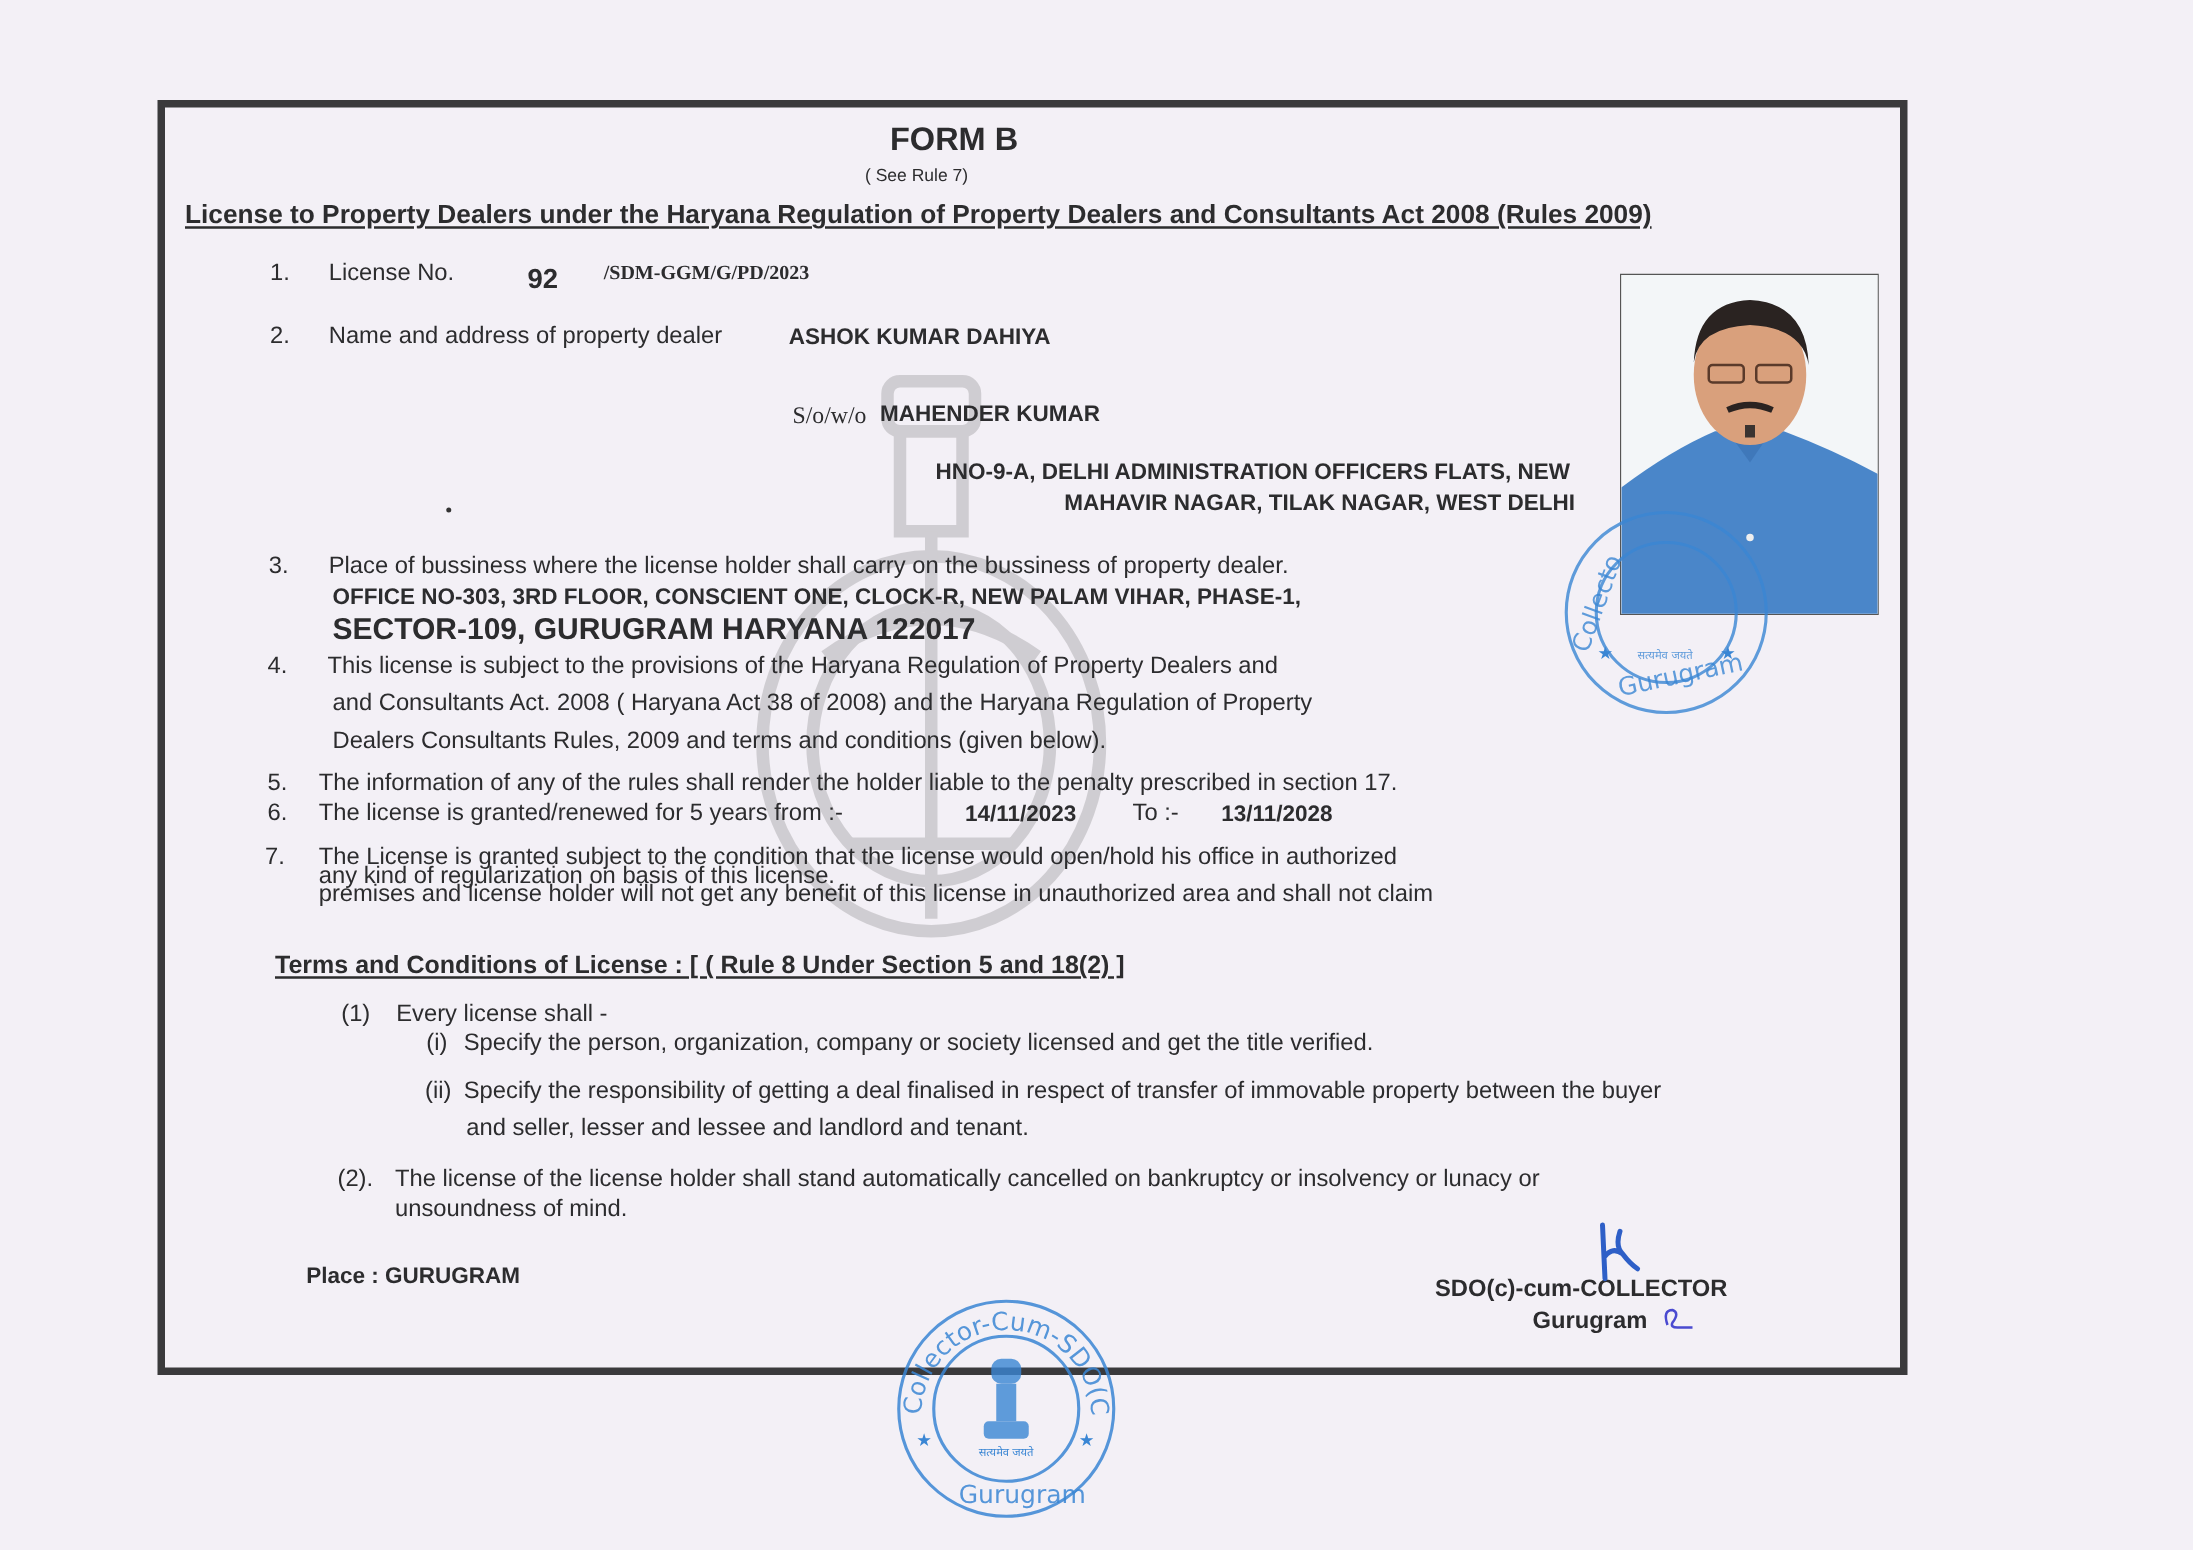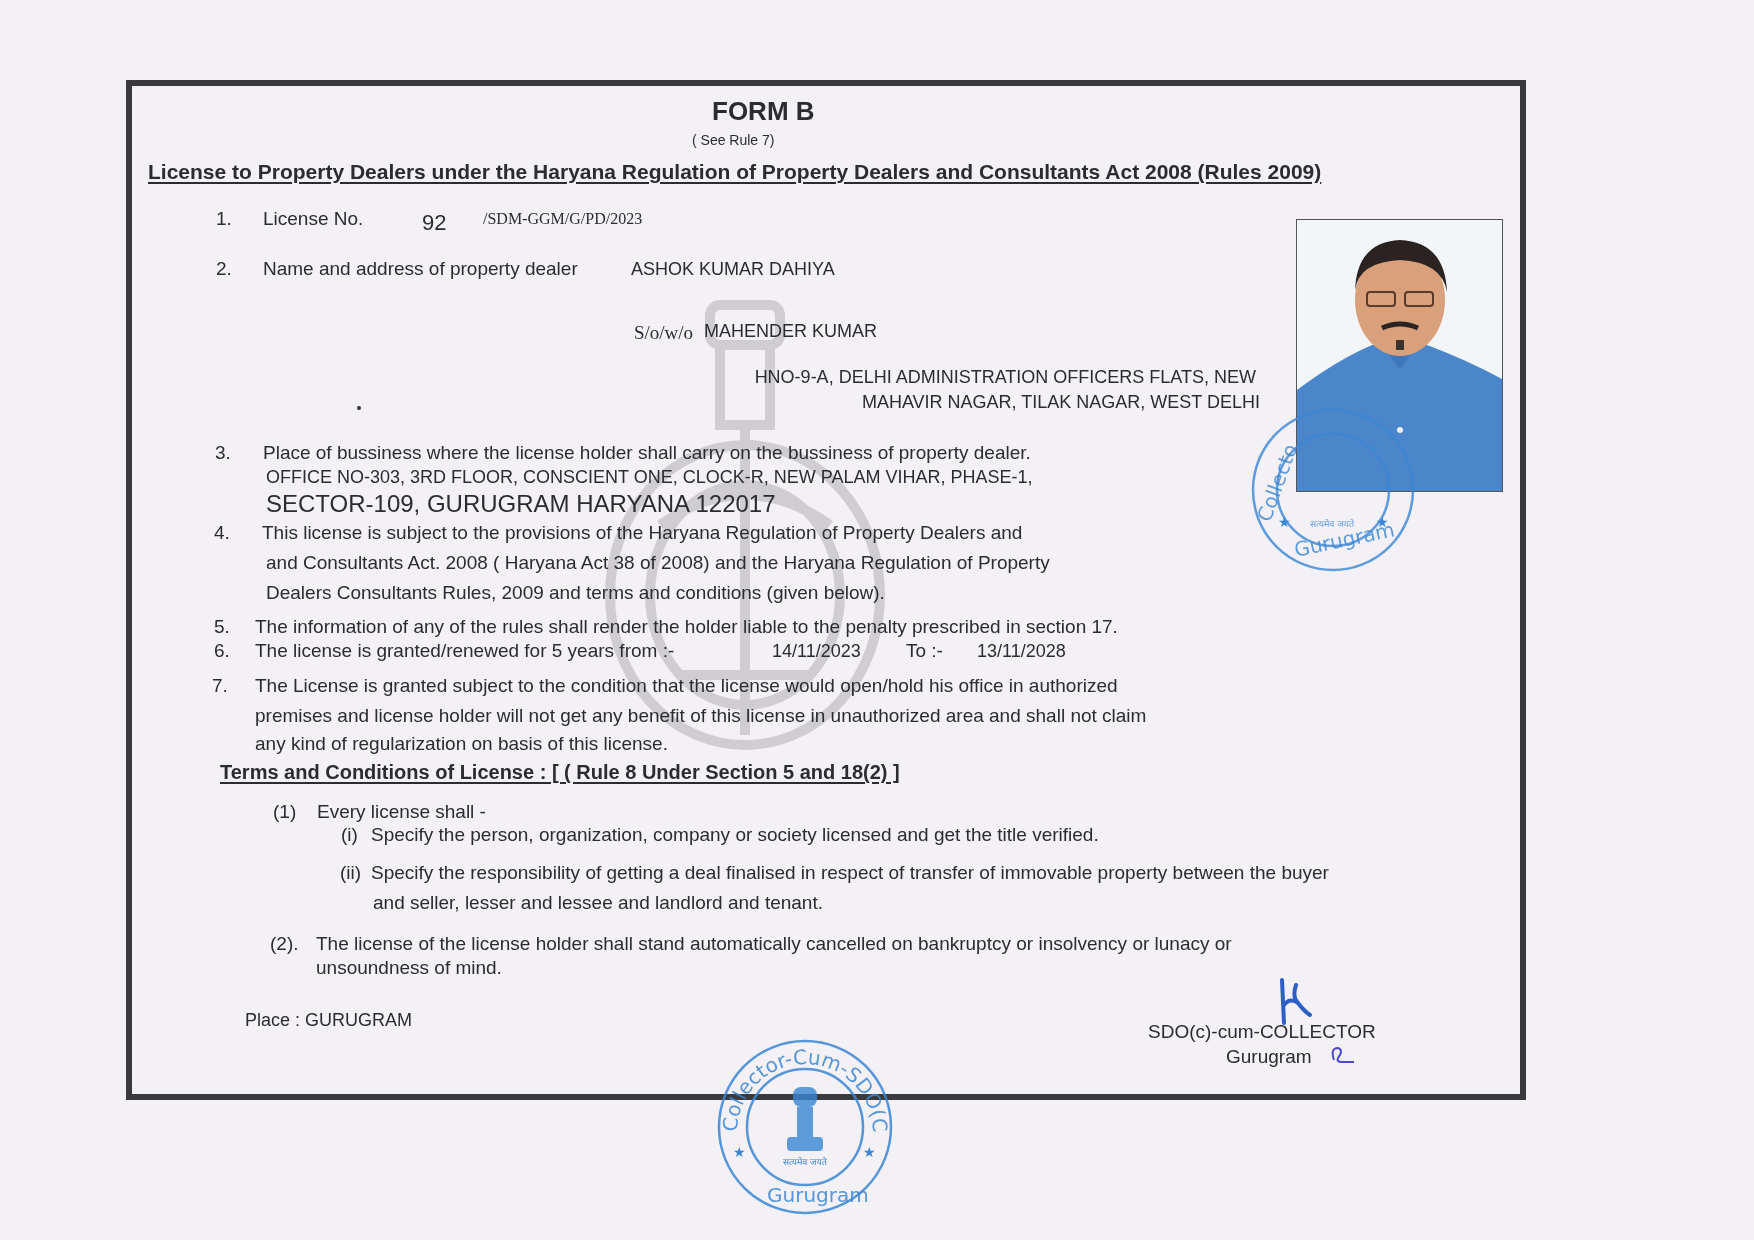--- a/index.html
+++ b/index.html
@@ -11,21 +11,21 @@
   }
   .frame {
     position: absolute; left: 126px; top: 80px; width: 1400px; height: 1020px;
     border: 6px solid #3a3a3c; box-sizing: border-box;
   }
   .abs { position: absolute; white-space: nowrap; }
   .title { font-size: 26px; font-weight: bold; letter-spacing: 0px; }
   .subtitle { font-size: 14px; }
   .heading { font-size: 21px; font-weight: bold; text-decoration: underline; text-underline-offset: 3px; text-decoration-thickness: 2px; }
   .txt { font-size: 19px; }
-  .bold { font-weight: normal; }
+  .bold { font-weight: bold; }
   .serif { font-family: "Liberation Serif", serif; }
   .watermark {
     position: absolute; left: 600px; top: 295px; width: 290px; height: 460px;
     opacity: 0.22; pointer-events: none;
   }
   .photo {
     position: absolute; left: 1296px; top: 219px; width: 207px; height: 273px;
     border: 1px solid #555; box-sizing: border-box; overflow: hidden;
     background: #f4f6f8;
   }
@@ -83,21 +83,21 @@
 
 <div class="abs txt" style="left:214px; top:640px;">6.</div>
 <div class="abs txt" style="left:255px; top:640px;">The license is granted/renewed for 5 years from :-</div>
 <div class="abs txt bold" style="left:772px; top:641px; font-size:18px;">14/11/2023</div>
 <div class="abs txt" style="left:906px; top:640px;">To :-</div>
 <div class="abs txt bold" style="left:977px; top:641px; font-size:18px;">13/11/2028</div>
 
 <div class="abs txt" style="left:212px; top:675px;">7.</div>
 <div class="abs txt" style="left:255px; top:675px;">The License is granted subject to the condition that the license would open/hold his office in authorized</div>
 <div class="abs txt" style="left:255px; top:705px;text-align:center;">premises and license holder will not get any benefit of this license in unauthorized area and shall not claim</div>
-<div class="abs txt" style="left:255px; top:733px;">any kind of regularization on basis of this license.</div>
+<div class="abs txt" style="left:255px; top:690px;">any kind of regularization on basis of this license.</div>
 
 <div class="abs heading" style="left:220px; top:761px; font-size:20px;">Terms  and Conditions of License : [ ( Rule 8 Under Section 5 and 18(2) ]</div>
 <div class="abs txt" style="left:273px; top:801px;">(1)</div>
 <div class="abs txt" style="left:317px; top:801px;">Every license shall -</div>
 <div class="abs txt" style="left:341px; top:824px;">(i)</div>
 <div class="abs txt" style="left:371px; top:824px;">Specify the person, organization, company or society licensed and get the title verified.</div>
 <div class="abs txt" style="left:340px; top:862px;">(ii)</div>
 <div class="abs txt" style="left:371px; top:862px;">Specify the responsibility of getting a deal finalised in respect of transfer of immovable property between the buyer</div>
 <div class="abs txt" style="left:373px; top:892px;">and seller, lesser and lessee and landlord and tenant.</div>
 <div class="abs txt" style="left:270px; top:933px;">(2).</div>

